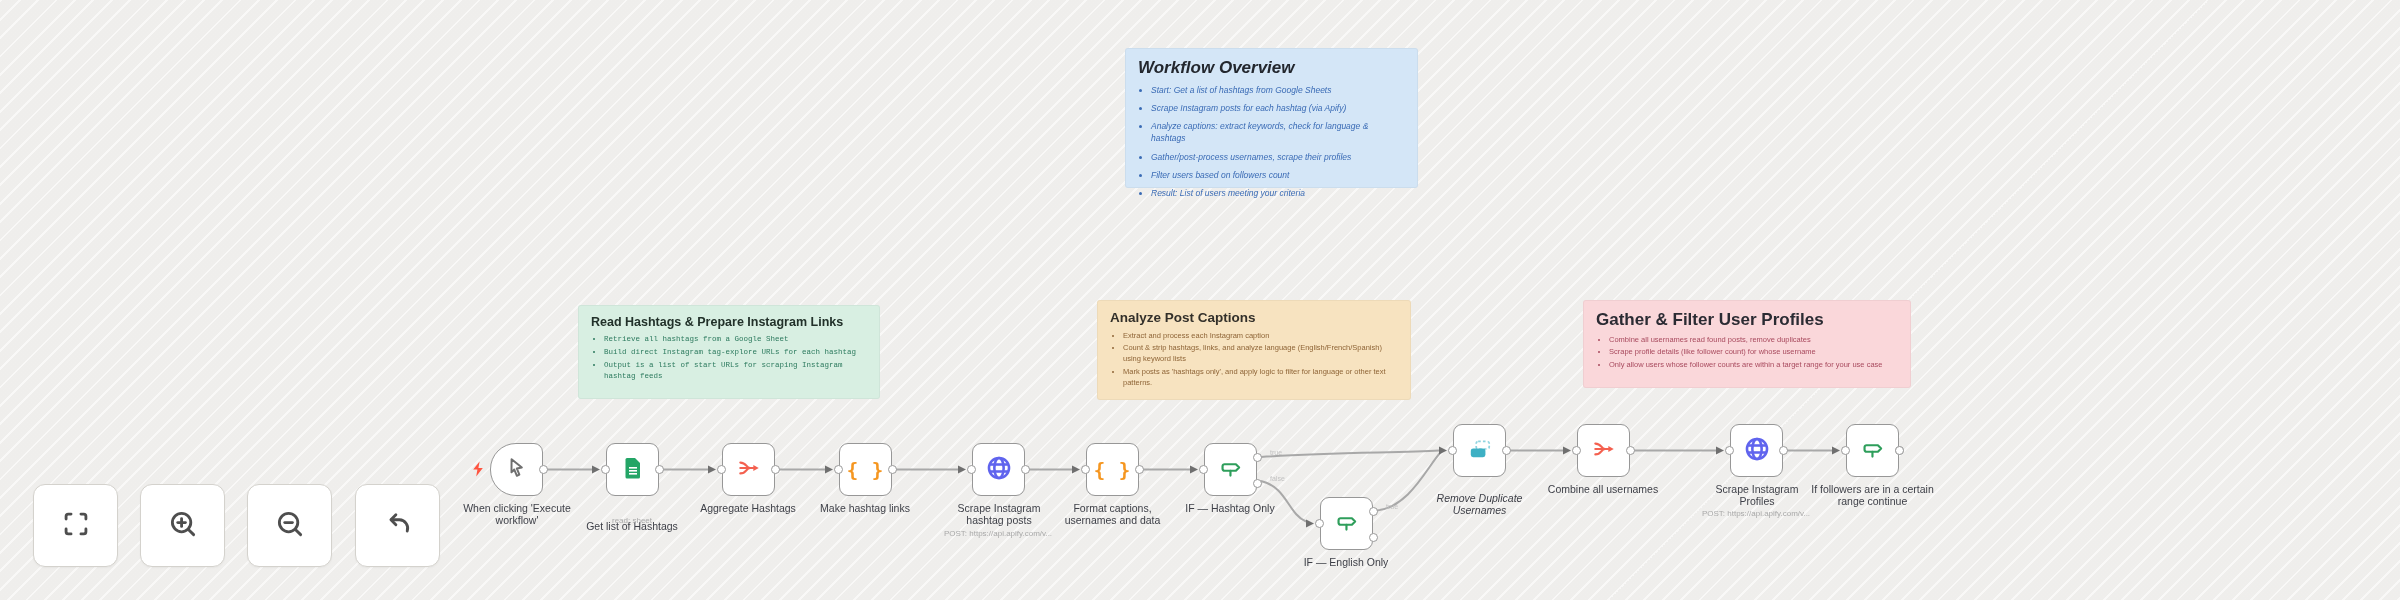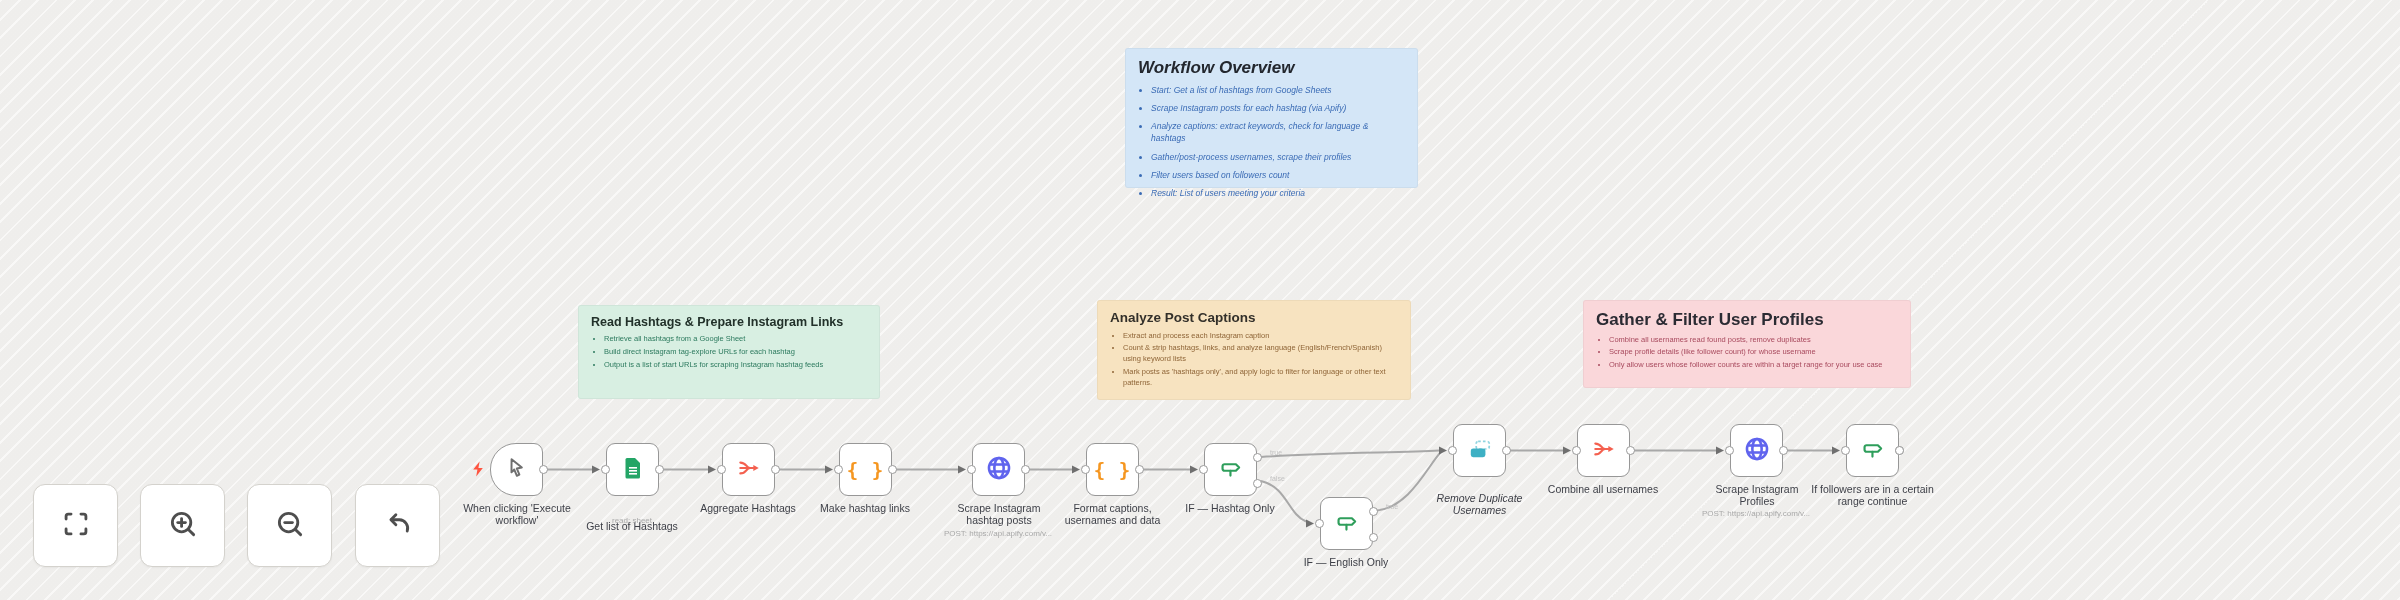--- a/index.html
+++ b/index.html
@@ -15,21 +15,21 @@
   .sticky{position:absolute;border-radius:3px;padding:9px 12px;box-sizing:border-box;
           border:1px solid rgba(0,0,0,0.04);}
   .sticky h3{margin:0 0 5px 0;line-height:1.15;}
   .sticky ul{margin:0;padding-left:13px;}
   .sticky li{margin:0 0 2px 0;line-height:1.45;}
   .sticky-blue{background:#d4e6f7;}
   .sticky-blue h3{font-size:17px;color:#23272e;}
   .sticky-blue li{font-size:8.5px;color:#3a6bb5;margin-top:6px;}
   .sticky-green{background:#d8efe2;}
   .sticky-green h3{font-size:12.5px;color:#22312a;}
-  .sticky-green li{font-size:7.5px;color:#2c7a5e;}
+  .sticky-green li{font-size:7.5px;color:#2c7a5e;font-family:Liberation Mono, monospace;}
   .sticky-orange{background:#f7e3c0;}
   .sticky-orange h3{font-size:13.5px;color:#33302a;}
   .sticky-orange li{font-size:7.5px;color:#8f6537;}
   .sticky-pink{background:#fad7da;}
   .sticky-pink h3{font-size:17px;color:#2b2b33;}
   .sticky-pink li{font-size:7.5px;color:#a84a5e;}
   
   .node{position:absolute;width:53px;height:53px;background:#fff;
         border:1.8px solid #979797;border-radius:9px;box-sizing:border-box;
         display:flex;align-items:center;justify-content:center;}

